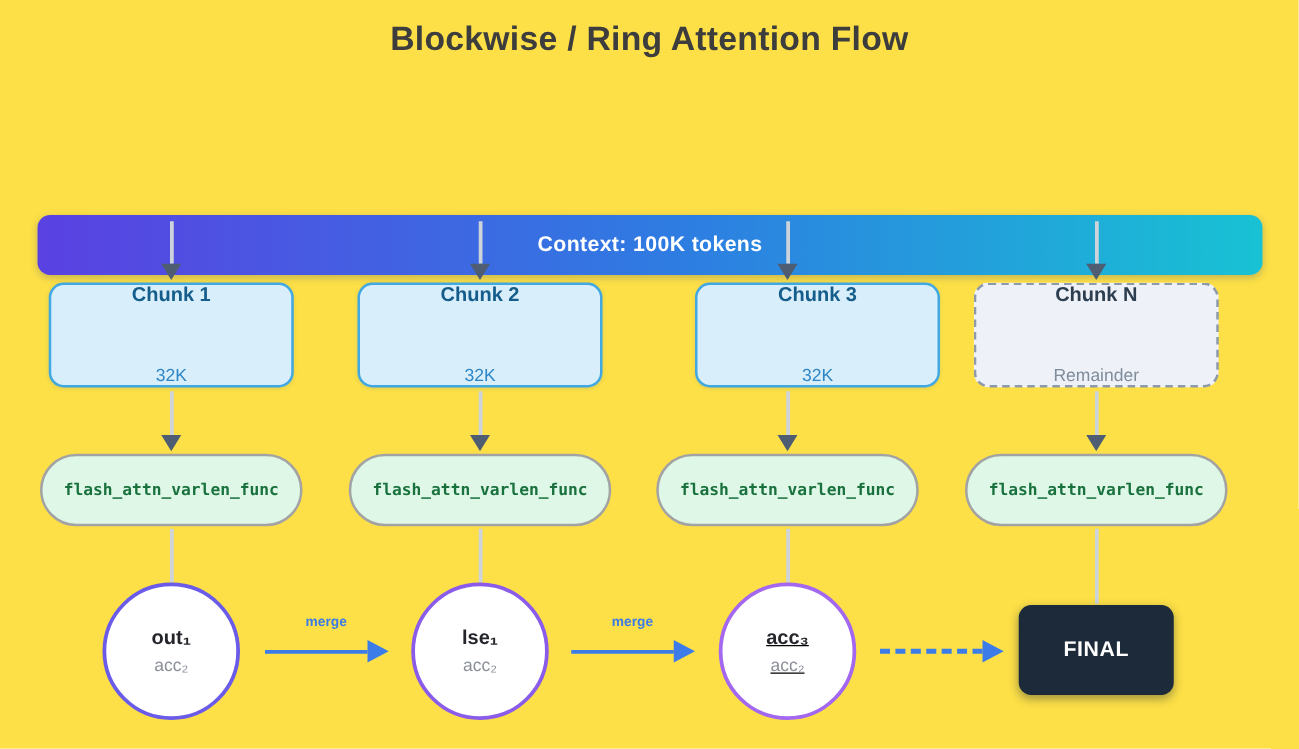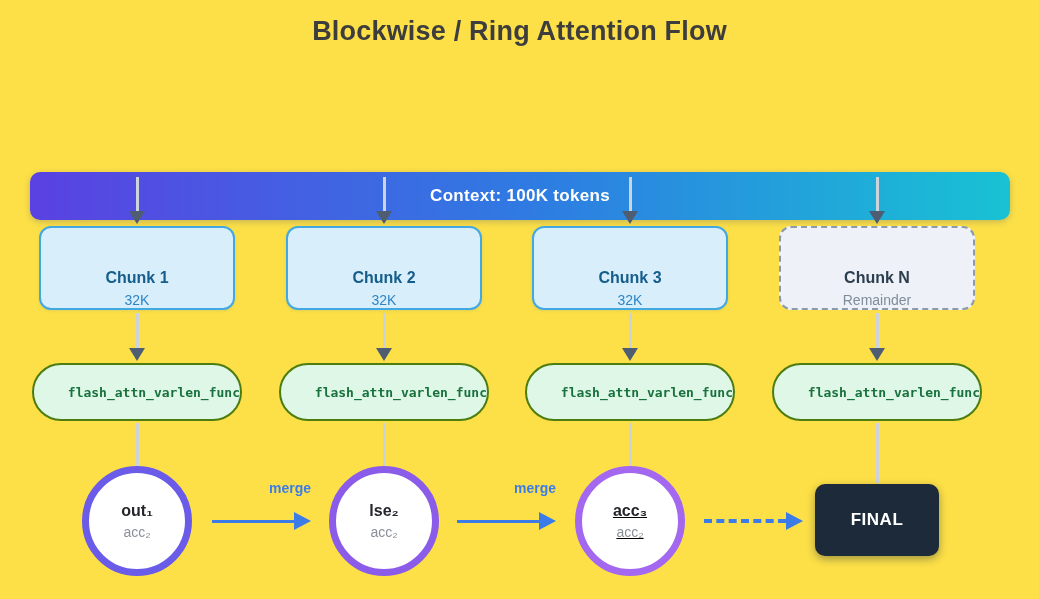--- a/index.html
+++ b/index.html
@@ -32,65 +32,65 @@
   .a1{top:177px;height:47px;}
   .a2{top:313px;height:48px;}
   .varrow.c0{left:129px}.varrow.c1{left:376px}.varrow.c2{left:622px}.varrow.c3{left:869px}
   
   .conn{position:absolute;top:423px;width:3px;height:43px;background:#cdd3da;}
   .conn.c0{left:136px}.conn.c1{left:383px}.conn.c2{left:629px}.conn.c3{left:876px;height:60px;}
   
   .chunk{
     position:absolute;top:226px;width:196px;height:84px;
     border-radius:12px;background:#d9eefb;border:2px solid #41a8e1;
-    display:flex;flex-direction:column;align-items:center;justify-content:flex-end;gap:5px;
+    display:flex;flex-direction:column;align-items:center;justify-content:space-between;gap:5px;
     box-sizing:border-box;box-shadow:0 1px 3px rgba(60,120,170,0.15);
   }
   .chunk .chunk-title{font-size:16px;font-weight:bold;color:#155e8b;}
   .chunk .chunk-sub{font-size:14px;color:#2b85c6;}
   .chunk.dashed{background:#eef1f7;border:2px dashed #8d9aac;box-shadow:none;}
   .chunk.dashed .chunk-title{color:#2c3e50;}
   .chunk.dashed .chunk-sub{color:#7f8c9b;}
-  .chunk.c0{left:39px}.chunk.c1{left:286px}.chunk.c2{left:532px}.chunk.c3{left:779px}
+  .chunk.c0{left:39px}.chunk.c1{left:286px}.chunk.c2{left:556px}.chunk.c3{left:779px}
   
   .pill{
     position:absolute;top:363px;width:210px;height:58px;border-radius:29px;
-    background:#def7e7;border:2px solid #4d7c0f;box-sizing:border-box;
-    display:flex;align-items:center;justify-content:flex-end;
+    background:#def7e7;border:2px solid #a3a3a3;box-sizing:border-box;
+    display:flex;align-items:center;justify-content:center;
   }
   .pill code{
     font-family:"DejaVu Sans Mono", monospace;
     font-size:13px;font-weight:bold;color:#19713d;
   }
   .pill.c0{left:32px}.pill.c1{left:279px}.pill.c2{left:525px}.pill.c3{left:772px}
   
   .circle{
     position:absolute;top:466px;width:110px;height:110px;border-radius:50%;
-    background:#ffffff;border:7px solid #000000;box-sizing:border-box;
+    background:#ffffff;border:3px solid #000000;box-sizing:border-box;
     display:flex;flex-direction:column;align-items:center;justify-content:center;gap:4px;
   }
   .circle .circle-name{font-size:16px;font-weight:bold;color:#25262b;}
   .circle .circle-sub{font-size:14px;color:#8a8f98;}
   .circle.c0{left:82px}.circle.c1{left:329px}.circle.c2{left:575px}
   
   .final{
     position:absolute;left:815px;top:484px;width:124px;height:72px;border-radius:10px;
     background:#1c2a3a;display:flex;align-items:center;justify-content:center;
     color:#ffffff;font-size:17px;font-weight:bold;letter-spacing:0.5px;
     box-shadow:0 3px 8px rgba(20,35,55,0.4);
   }
   
   .harrow{position:absolute;top:512px;height:18px;display:flex;align-items:center;}
   .harrow .hline{width:82px;height:3px;background:#3b7ce8;}
   .harrow .hline.dashedline{height:0;background:none;border-top:4px dashed #3b7ce8;}
   .harrow .hhead{width:0;height:0;border-top:9px solid transparent;border-bottom:9px solid transparent;border-left:17px solid #3b7ce8;}
   .harrow.h1{left:212px}.harrow.h2{left:457px}.harrow.h3{left:704px}
   .merge-label{
-    position:absolute;top:480px;width:100px;text-align:right;
-    font-size:14px;font-weight:bold;color:#3b7ce8;
+    position:absolute;top:492px;width:100px;text-align:center;
+    font-size:11px;font-weight:bold;color:#3b7ce8;
   }
   .merge-label.m1{left:211px}.merge-label.m2{left:456px}
 </style>
 </head>
 <body>
 
 <div class="canvas">
 
   <h1 class="title">Blockwise / Ring Attention Flow</h1>
 
@@ -129,21 +129,21 @@
   </div>
   <div class="varrow a2 c1">
       <div class="vline"></div>
       <div class="vhead"></div>
     </div>
   <div class="pill c1">
     <code>flash_attn_varlen_func</code>
   </div>
   <div class="conn c1"></div>
   <div class="circle c1" style="border-color: rgb(139, 92, 233);">
-    <div class="circle-name">lse₂</div>
+    <div class="circle-name">lse₁</div>
     <div class="circle-sub">acc₂</div>
   </div>
 
   <div class="varrow a1 c2">
       <div class="vline"></div>
       <div class="vhead"></div>
     </div>
   <div class="chunk c2">
     <div class="chunk-title">Chunk 3</div>
     <div class="chunk-sub">32K</div>

